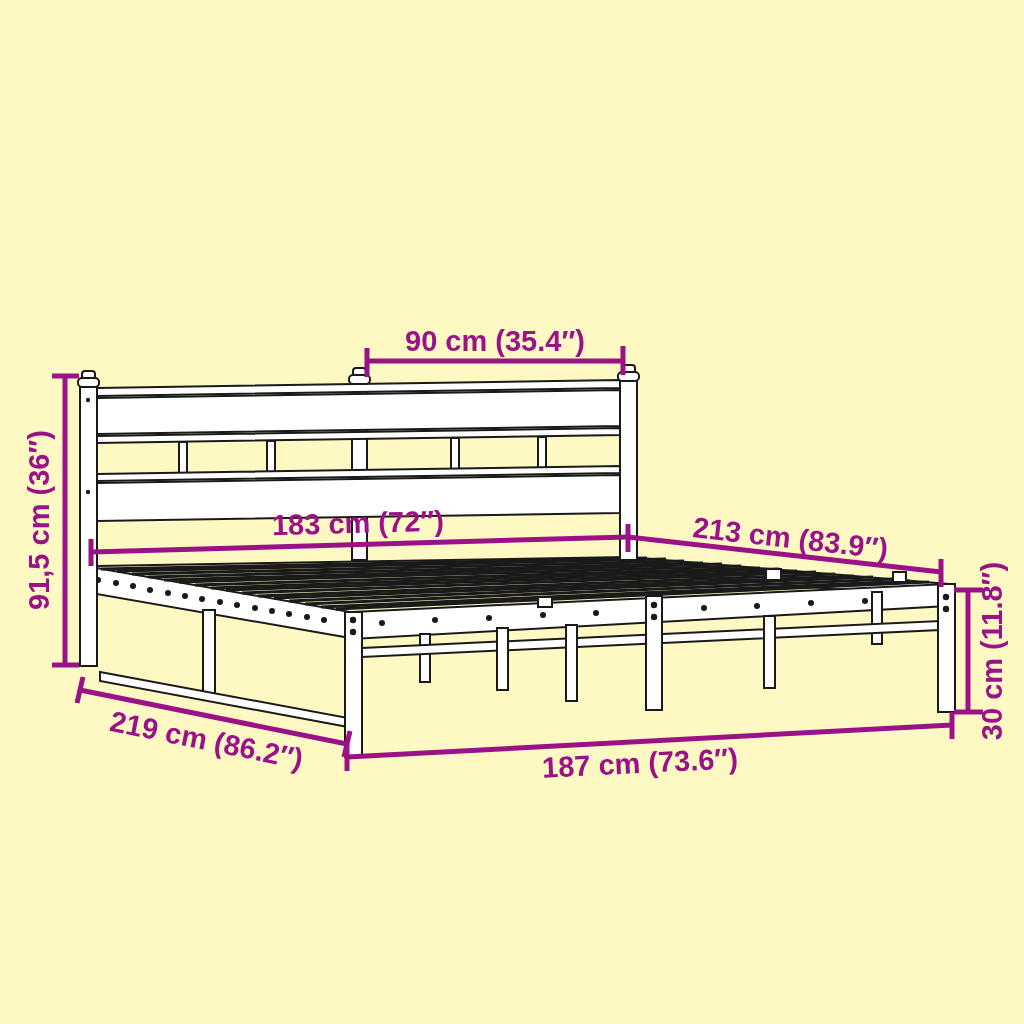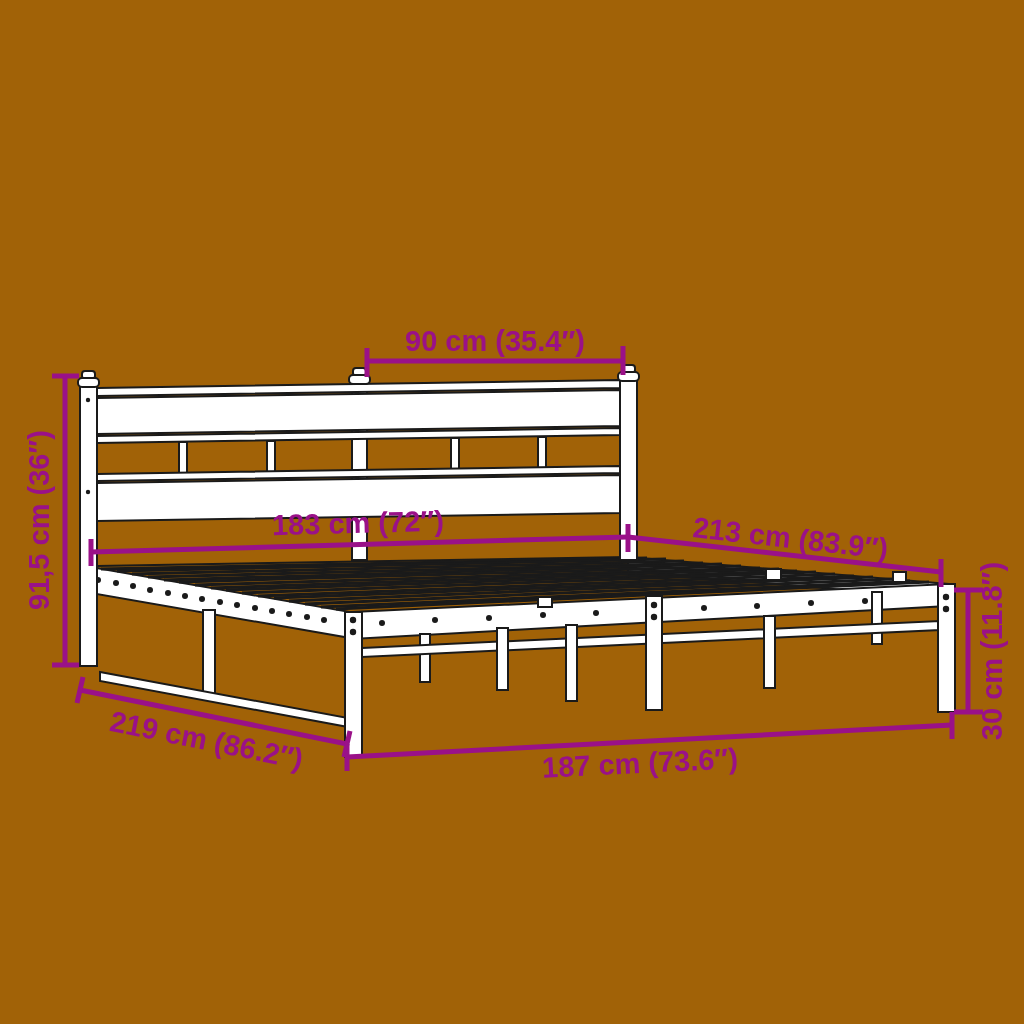--- a/index.html
+++ b/index.html
@@ -1,17 +1,17 @@
 <!DOCTYPE html>
 <html><head>
 <meta charset="utf-8">
 <style>
   html,body{margin:0;padding:0;background:#ffffff;}
   .canvas{
-    width:1024px;height:1024px;background:#a16207;position:relative;
+    width:1024px;height:1024px;background:#fef9c3;position:relative;
     font-family:"Liberation Sans", sans-serif;overflow:hidden;
   }
   svg{display:block}
   .ink{stroke:#1a1a1a;stroke-width:2;fill:#ffffff;}
   .inkline{stroke:#1a1a1a;stroke-width:2;fill:none;}
   .slat{stroke:#1a1a1a;stroke-width:3;fill:none;}
   .hole{fill:#1a1a1a;stroke:none;}
   .screw{fill:#1a1a1a;stroke:none;}
   .dim{stroke:#9A1188;stroke-width:5;fill:none;}
   .dimtext{

